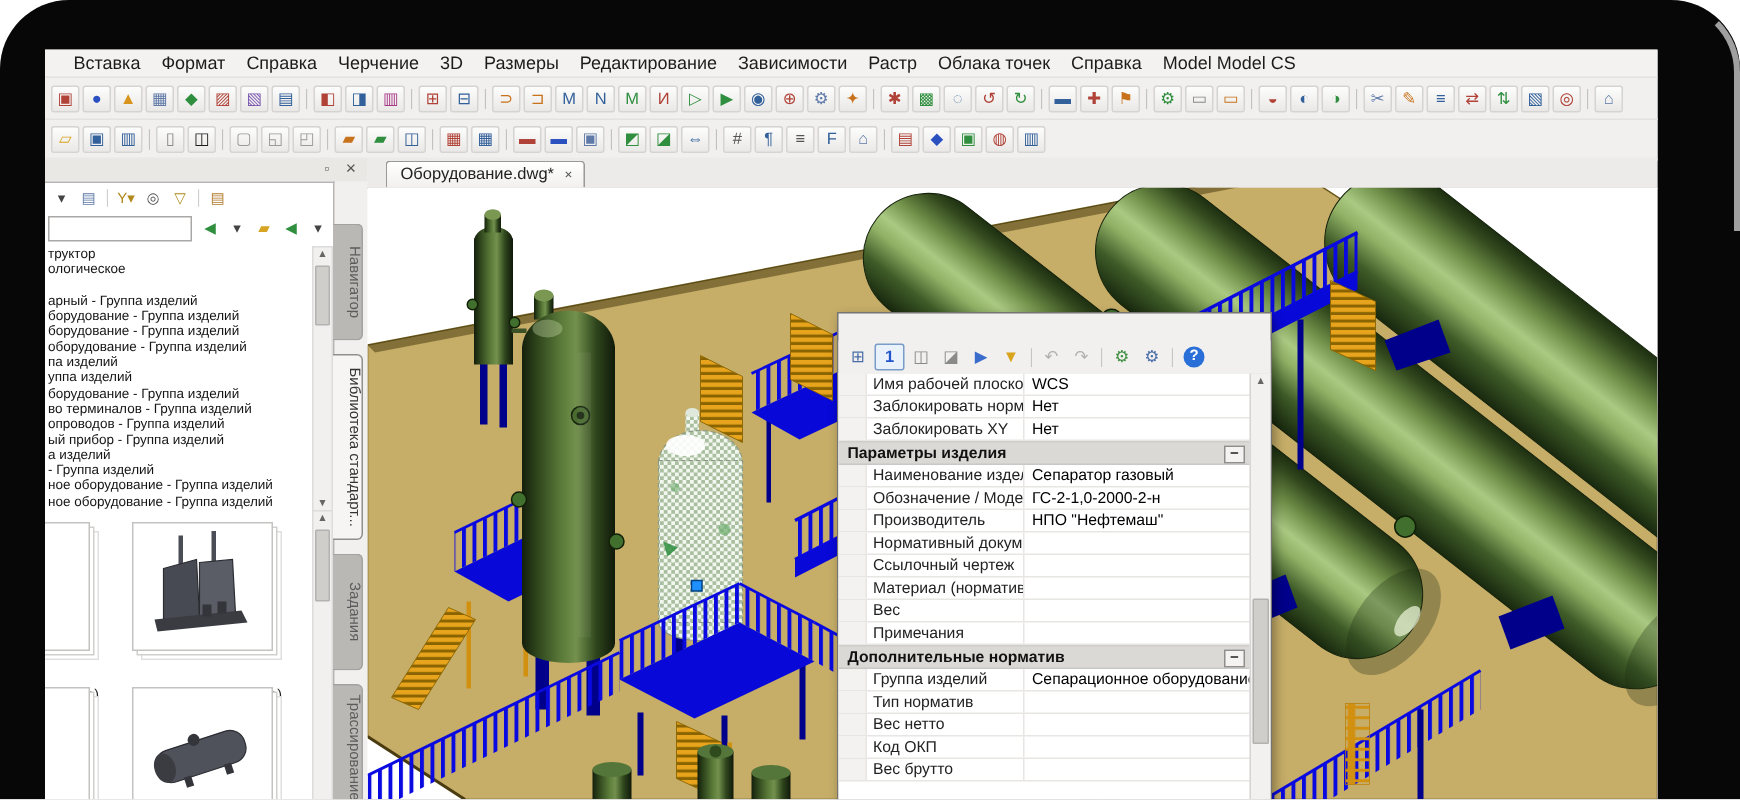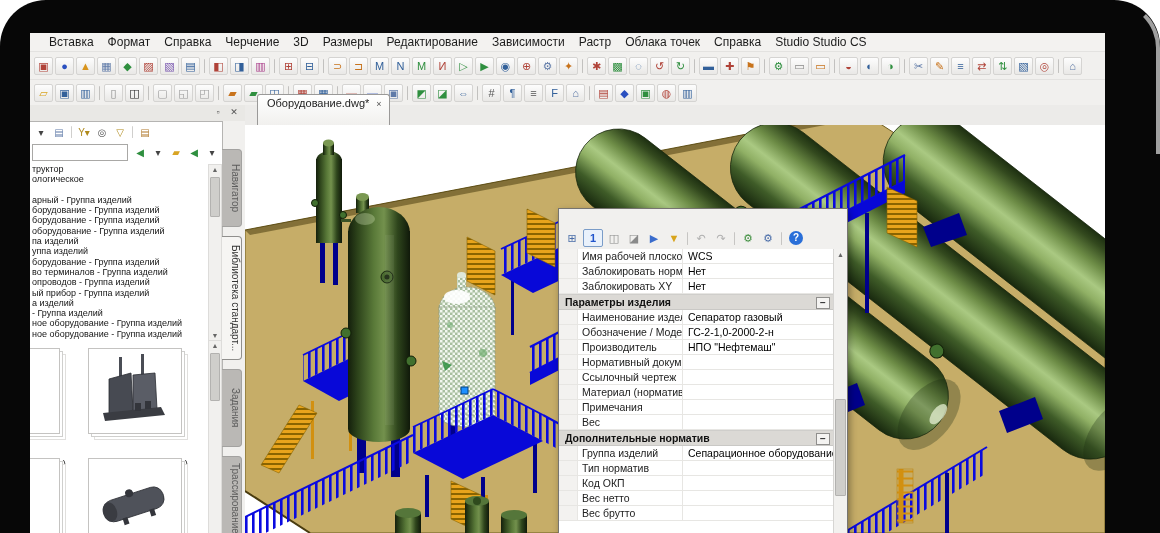--- a/index.html
+++ b/index.html
@@ -43,21 +43,21 @@
 
   
   .side-tabs{position:absolute;left:192px;top:88px;width:23px;height:412px;overflow:hidden;}
   .vtab{writing-mode:vertical-rl;text-orientation:mixed;width:19px;margin-left:0;background:#bab8b5;color:#5c5c5c;font-size:10px;
         border:1px solid #a3a2a0;border-left:none;border-radius:0 4px 4px 0;padding:6px 0;text-align:center;margin-bottom:9px;}
   .vtab.active{background:#f6f5f3;color:#333;border-color:#908f8d;}
 
   
   .tabbar{position:absolute;left:215px;top:72px;right:0;height:20px;background:#ecebe9;border-bottom:1px solid #a8a7a5;}
   .doctab{position:absolute;left:12px;bottom:0;background:linear-gradient(#ffffff,#f1f0ee);border:1px solid #9a9998;border-bottom:none;
-          border-radius:3px 3px 0 0;padding:2px 7px 16px 9px;font-size:11px;color:#222;}
+          border-radius:3px 3px 0 0;padding:2px 7px 3px 9px;font-size:11px;color:#222;}
   .doctab .tclose{margin-left:7px;font-size:9px;color:#555;}
   .canvas{position:absolute;left:215px;top:92px;width:860px;height:408px;background:#ffffff;overflow:hidden;}
 
   
   .props{position:absolute;left:528px;top:175px;width:288px;height:325px;background:#f1f0ee;border:1px solid #767470;box-shadow:2px 3px 7px rgba(0,0,0,.35);z-index:20;}
   .props-title{position:absolute;left:0;top:0;right:0;height:18px;background:linear-gradient(#fefefe,#d5d3d0);border-bottom:1px solid #c5c4c2;
                font-weight:bold;font-size:11px;padding:2px 6px;color:#222;}
   .props-close{position:absolute;right:4px;top:2px;width:14px;height:13px;text-align:center;line-height:13px;font-size:10px;color:#333;}
   .props-tools{position:absolute;left:0;top:18px;right:0;height:22px;display:flex;align-items:center;padding-left:3px;background:#f1f0ee;border-bottom:1px solid #d6d5d3;}
   .picn{width:18px;height:16px;line-height:16px;font-size:11px;text-align:center;display:inline-block;margin:0 1px;border-radius:2px;}
@@ -87,21 +87,21 @@
         <span class="menu-item" data-name="menu-item">Формат</span>
         <span class="menu-item" data-name="menu-item">Справка</span>
         <span class="menu-item" data-name="menu-item">Черчение</span>
         <span class="menu-item" data-name="menu-item">3D</span>
         <span class="menu-item" data-name="menu-item">Размеры</span>
         <span class="menu-item" data-name="menu-item">Редактирование</span>
         <span class="menu-item" data-name="menu-item">Зависимости</span>
         <span class="menu-item" data-name="menu-item">Растр</span>
         <span class="menu-item" data-name="menu-item">Облака точек</span>
         <span class="menu-item" data-name="menu-item">Справка</span>
-        <span class="menu-item" data-name="menu-item">Studio Studio CS</span>
+        <span class="menu-item" data-name="menu-item">Model Model CS</span>
       </div>
 
     <div class="tbar tb1" data-name="toolbar-row-1">
         <span class="icn" data-name="cad-tool-icon" style="color: rgb(176, 66, 56);">▣</span>
         <span class="icn" data-name="cad-tool-icon" style="color: rgb(43, 80, 192);">●</span>
         <span class="icn" data-name="cad-tool-icon" style="color: rgb(216, 148, 28);">▲</span>
         <span class="icn" data-name="cad-tool-icon" style="color: rgb(95, 122, 168);">▦</span>
         <span class="icn" data-name="cad-tool-icon" style="color: rgb(47, 143, 63);">◆</span>
         <span class="icn" data-name="cad-tool-icon" style="color: rgb(176, 66, 56);">▨</span>
         <span class="icn" data-name="cad-tool-icon" style="color: rgb(122, 88, 176);">▧</span>
@@ -555,50 +555,50 @@
             <div class="plab">Ссылочный чертеж</div>
             <div class="pval"></div>
           </div>
         <div class="prow" data-name="property-row">
             <div class="pgut"></div>
             <div class="plab">Материал (норматив)</div>
             <div class="pval"></div>
           </div>
         <div class="prow" data-name="property-row">
             <div class="pgut"></div>
+            <div class="plab">Вес</div>
+            <div class="pval"></div>
+          </div>
+        <div class="prow" data-name="property-row">
+            <div class="pgut"></div>
             <div class="plab">Примечания</div>
-            <div class="pval"></div>
-          </div>
-        <div class="prow" data-name="property-row">
-            <div class="pgut"></div>
-            <div class="plab">Вес</div>
             <div class="pval"></div>
           </div>
         <div class="pgrouprow" data-name="property-group-header">
             <span class="glab">Дополнительные норматив</span>
             <span class="pminus" data-name="collapse-icon">−</span>
           </div>
         <div class="prow" data-name="property-row">
             <div class="pgut"></div>
             <div class="plab">Группа изделий</div>
             <div class="pval">Сепарационное оборудование</div>
           </div>
         <div class="prow" data-name="property-row">
             <div class="pgut"></div>
             <div class="plab">Тип норматив</div>
             <div class="pval"></div>
           </div>
         <div class="prow" data-name="property-row">
             <div class="pgut"></div>
+            <div class="plab">Вес нетто</div>
+            <div class="pval"></div>
+          </div>
+        <div class="prow" data-name="property-row">
+            <div class="pgut"></div>
             <div class="plab">Код ОКП</div>
-            <div class="pval"></div>
-          </div>
-        <div class="prow" data-name="property-row">
-            <div class="pgut"></div>
-            <div class="plab">Вес нетто</div>
             <div class="pval"></div>
           </div>
         <div class="prow" data-name="property-row">
             <div class="pgut"></div>
             <div class="plab">Вес брутто</div>
             <div class="pval"></div>
           </div>
 
       </div>
 

